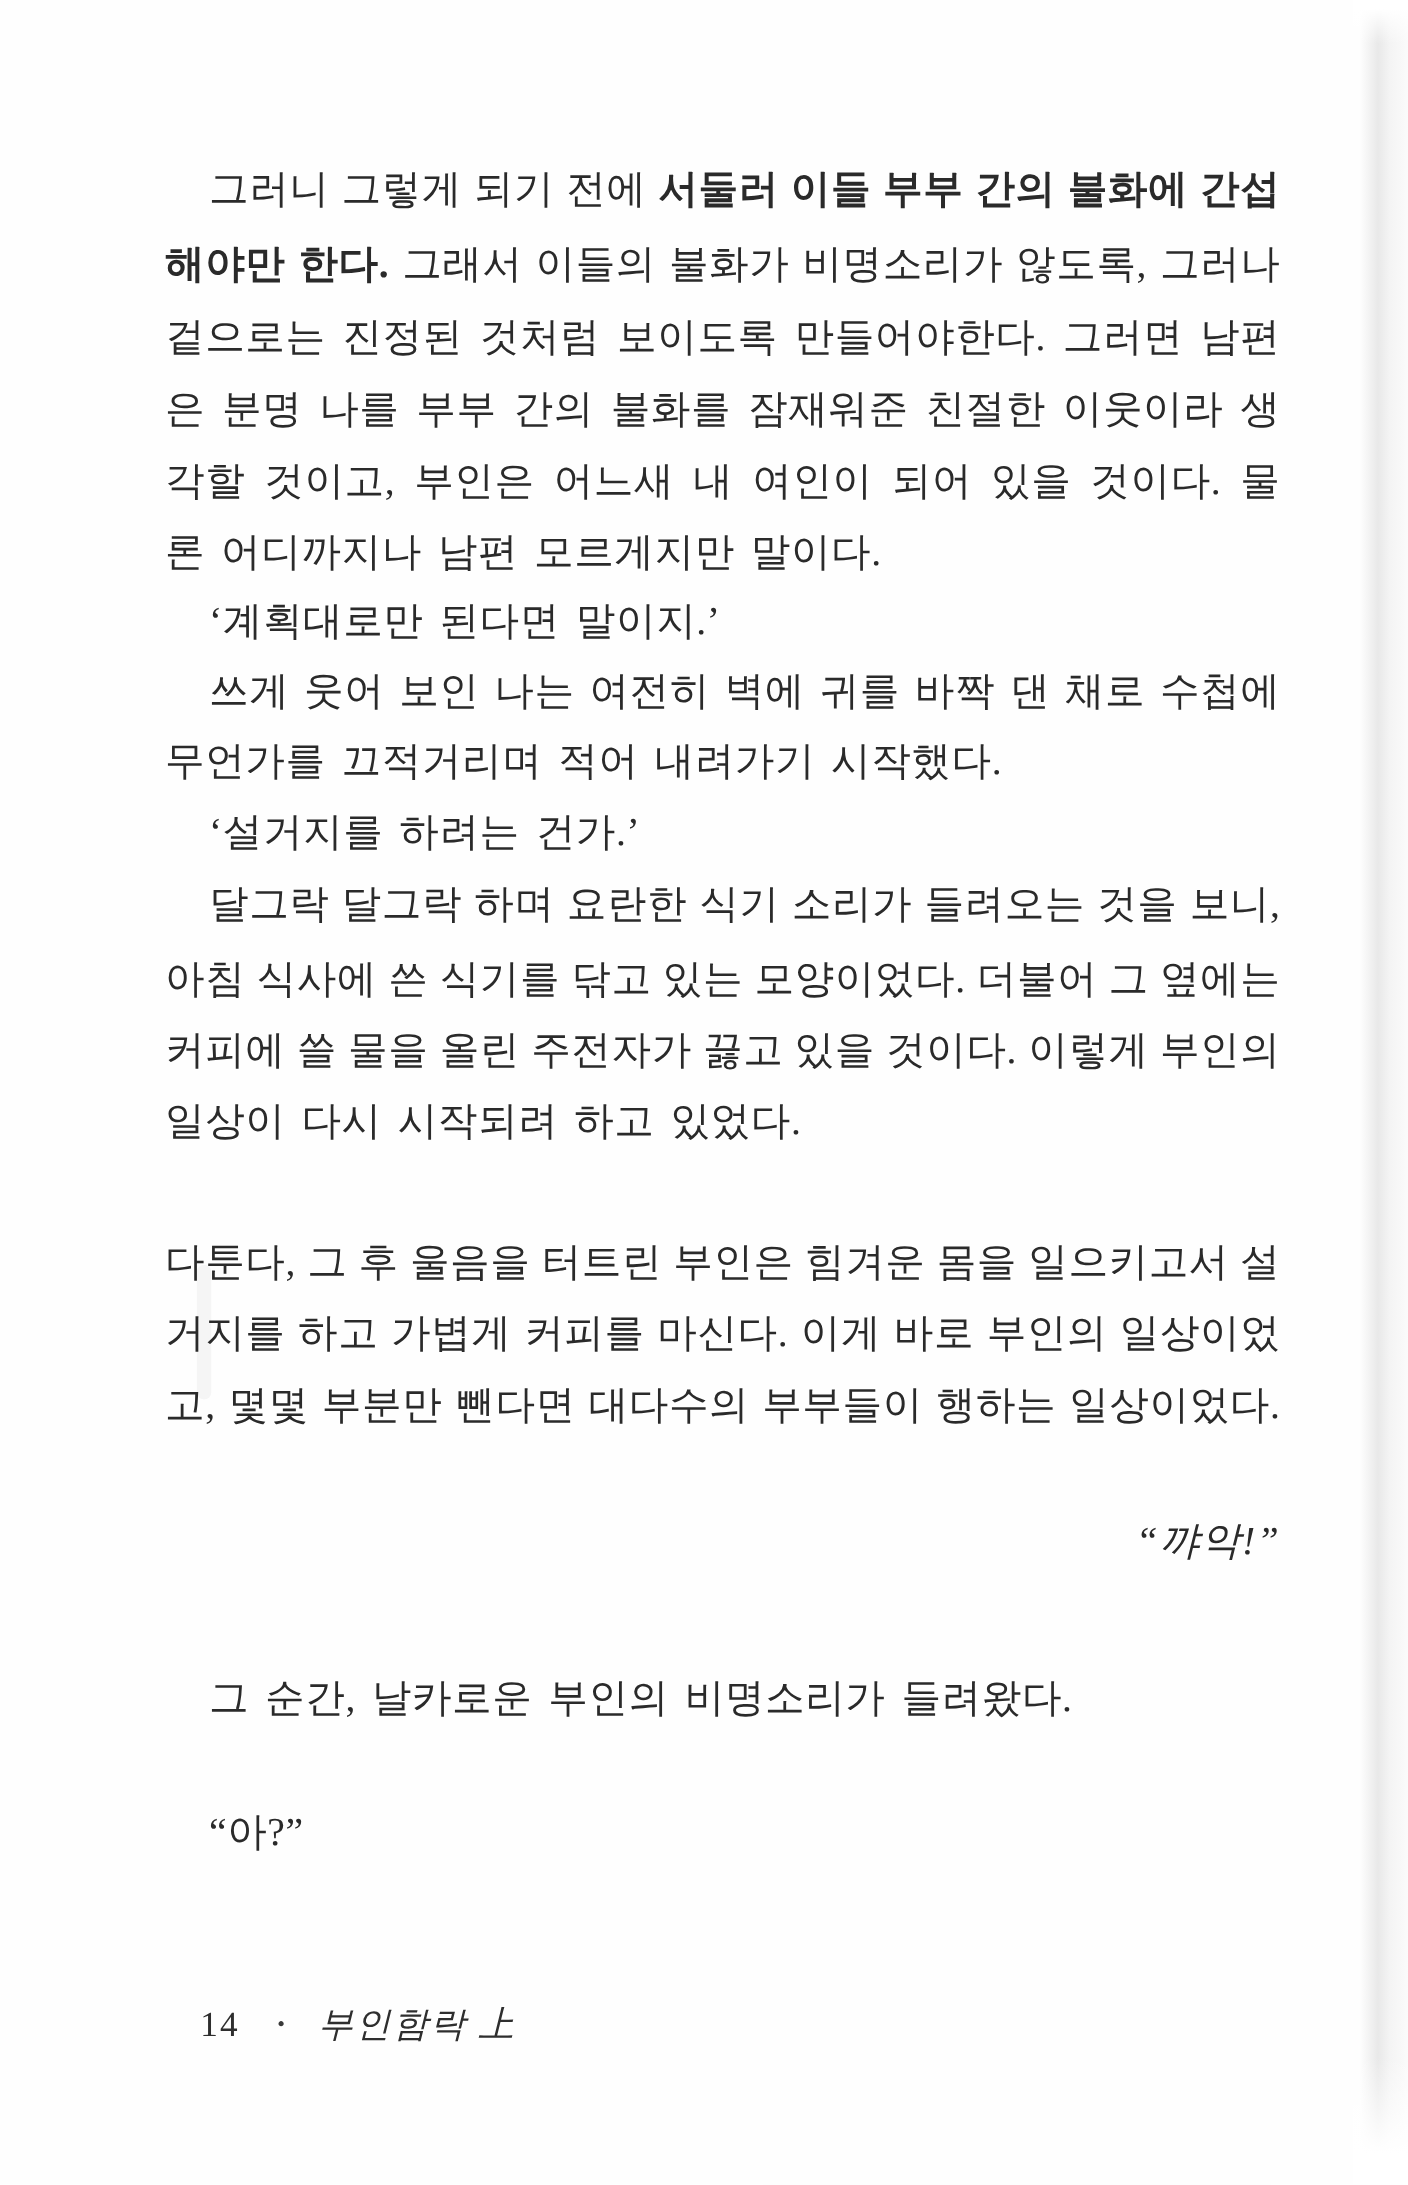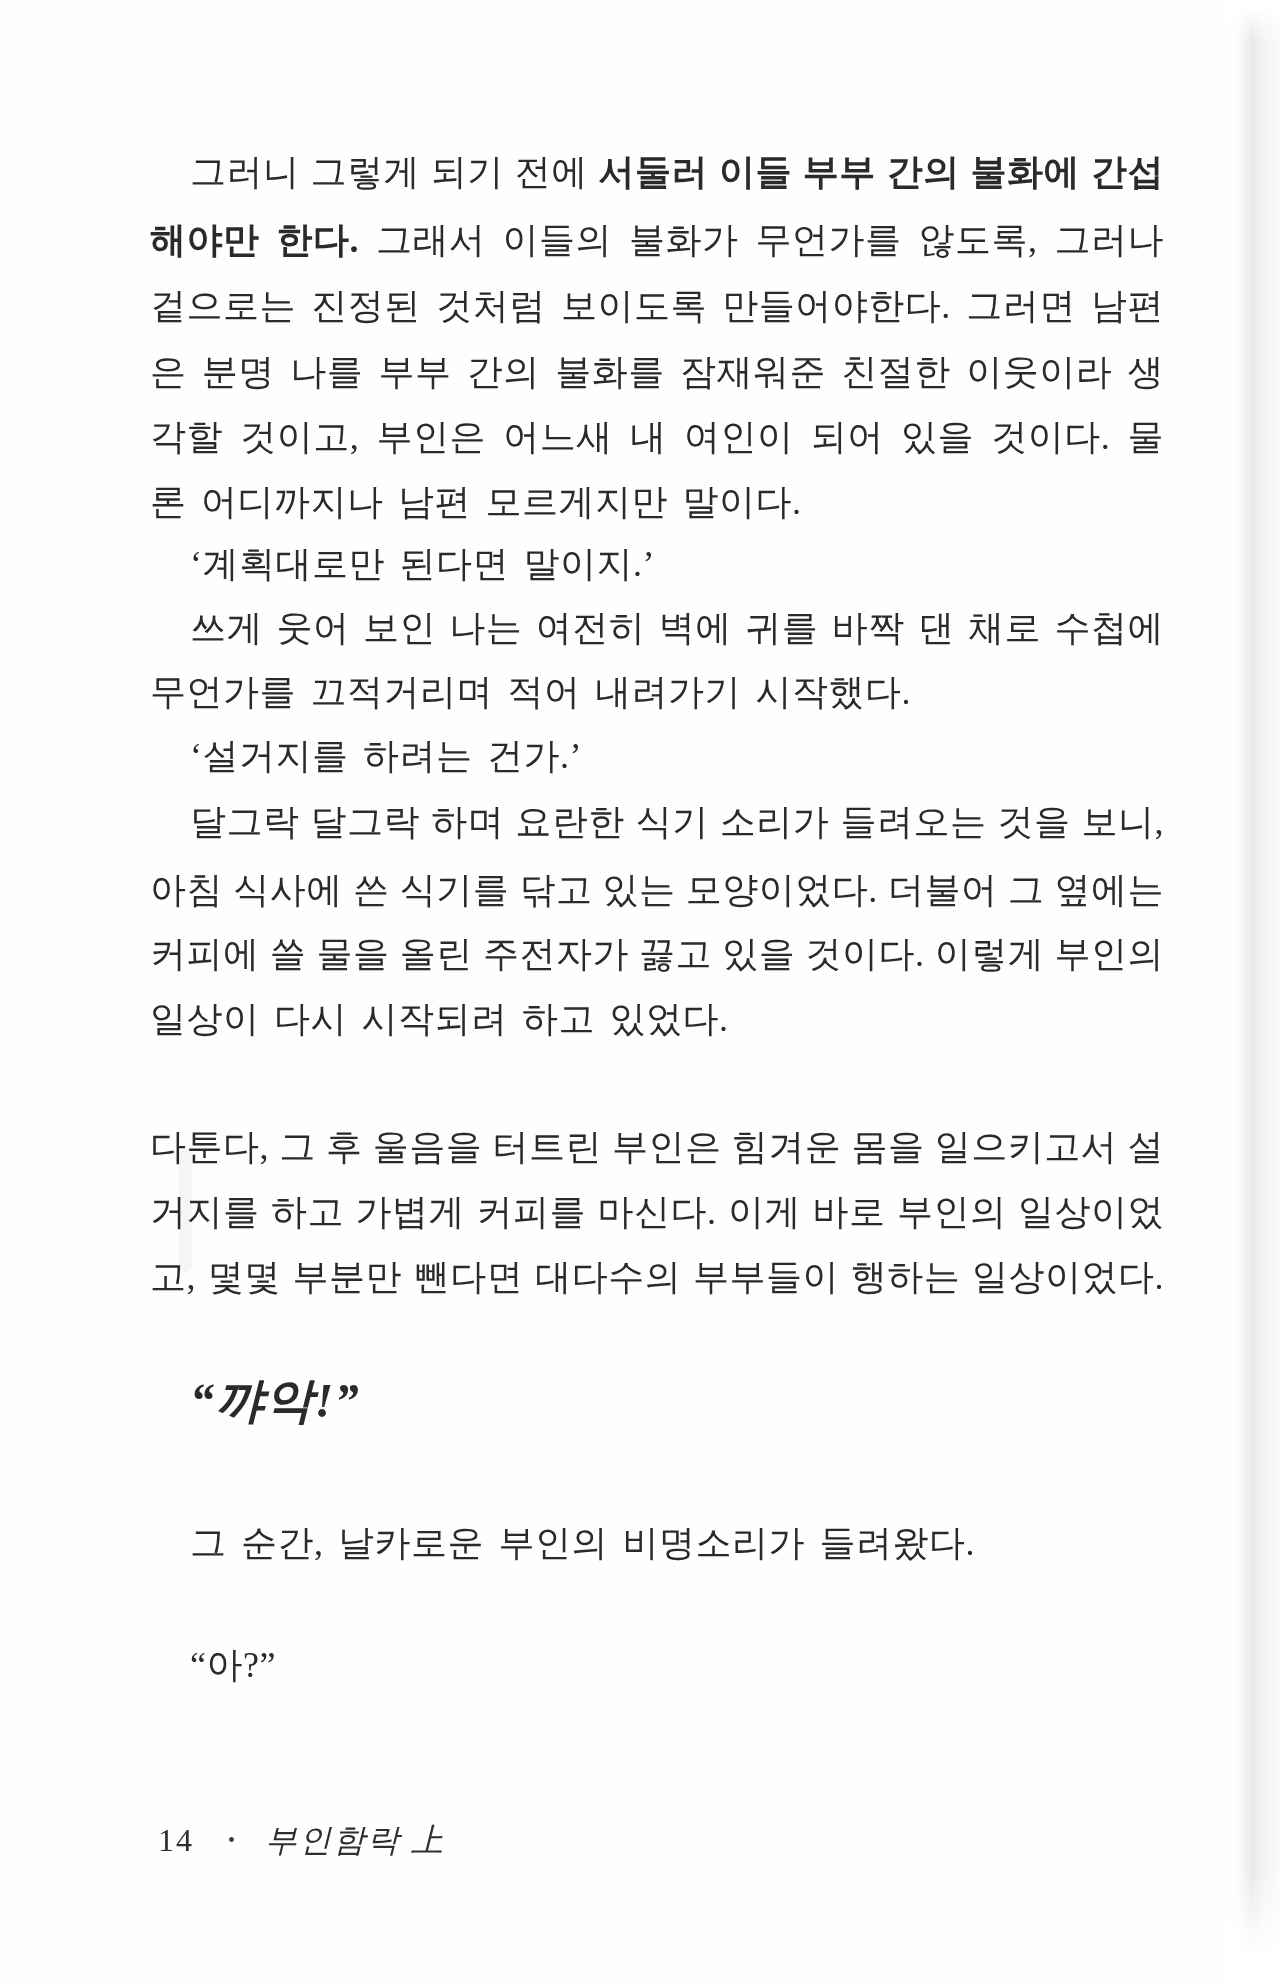--- a/index.html
+++ b/index.html
@@ -66,57 +66,58 @@
     text-align: justify;
     text-align-last: justify;
     word-spacing: 0;
   }
   .ind {
     padding-left: 40px;
     width: 974px;
   }
   .b { font-weight: bold; }
   .scream {
-    font-weight: bold;
+    font-weight: normal;
     font-style: italic;
-    font-size: 48px;
+    font-size: 36px;
     letter-spacing: 1.5px;
+    text-align: right;
   }
   .footer {
     position: absolute;
     left: 158px;
     top: 1818px;
     height: 44px;
     line-height: 44px;
     font-size: 32px;
     color: #2e2e2e;
     display: flex;
     align-items: center;
   }
-  .footer .pgnum { letter-spacing: 2px; }
+  .footer .pgnum { letter-spacing: 2px; margin-left: 24px; }
   .footer .bullet {
     font-size: 20px;
     margin: 0 30px 0 34px;
     color: #3a3a3a;
   }
   .footer .booktitle { letter-spacing: 2px; font-style: italic; }
 </style>
 </head>
 <body>
 
 <div class="page">
 
   <div class="edge-shadow"></div>
   <div class="edge-fade-top"></div>
   <div class="edge-fade-bottom"></div>
   <div class="smudge"></div>
 
   <div class="ln just ind" style="top:149px"><span>그러니 그렇게 되기 전에 </span><span class="b">서둘러 이들 부부 간의 불화에 간섭</span></div>
 
-  <div class="ln just" style="top:217px"><span class="b">해야만 한다.</span><span> 그래서 이들의 불화가 무언가를 않도록, 그러나</span></div>
+  <div class="ln just" style="top:217px"><span class="b">해야만 한다.</span><span> 그래서 이들의 불화가 비명소리가 않도록, 그러나</span></div>
 
   <div class="ln just" style="top:283px">겉으로는 진정된 것처럼 보이도록 만들어야한다. 그러면 남편</div>
   <div class="ln just" style="top:349px">은 분명 나를 부부 간의 불화를 잠재워준 친절한 이웃이라 생</div>
   <div class="ln" style="top:479px">론 어디까지나 남편 모르게지만 말이다.</div>
   <div class="ln just" style="top:414px">각할 것이고, 부인은 어느새 내 여인이 되어 있을 것이다. 물</div>
   <div class="ln ind" style="top:541px">‘계획대로만 된다면 말이지.’</div>
   <div class="ln just ind" style="top:605px">쓰게 웃어 보인 나는 여전히 벽에 귀를 바짝 댄 채로 수첩에</div>
   <div class="ln" style="top:669px">무언가를 끄적거리며 적어 내려가기 시작했다.</div>
   <div class="ln ind" style="top:733px">‘설거지를 하려는 건가.’</div>
   <div class="ln just ind" style="top:799px">달그락 달그락 하며 요란한 식기 소리가 들려오는 것을 보니,</div>

